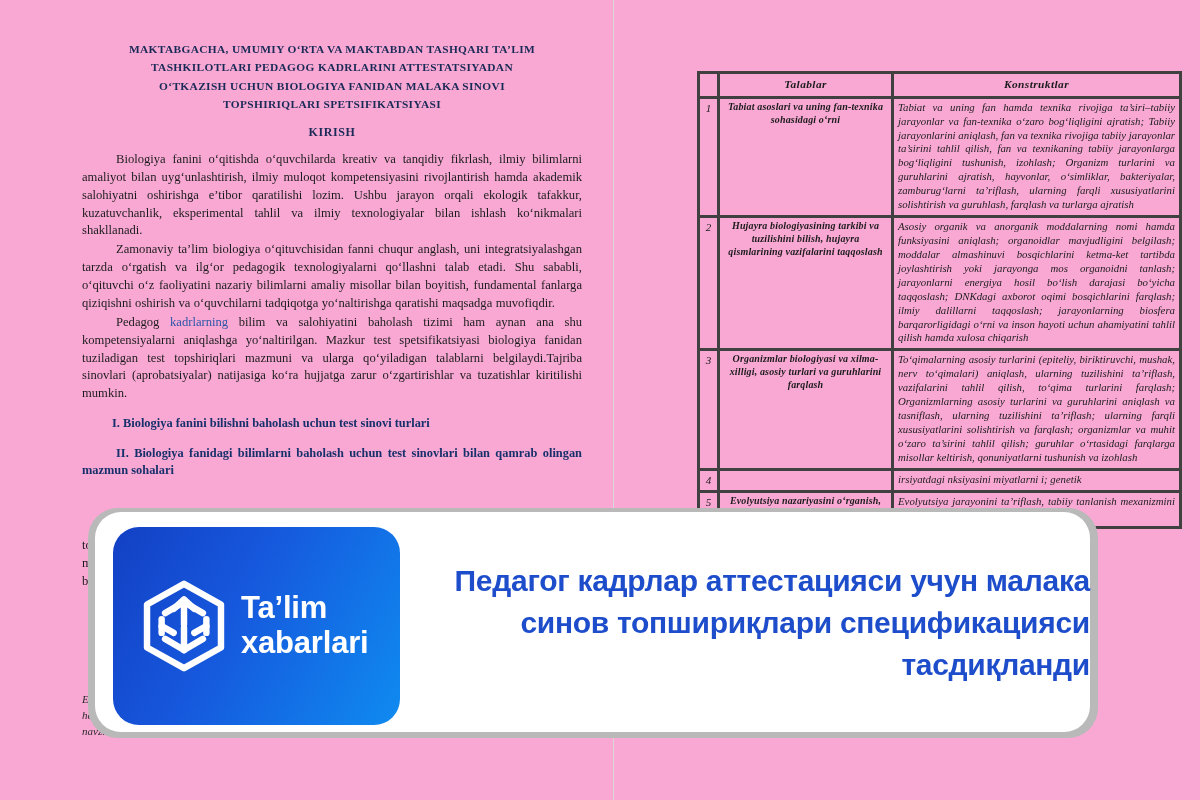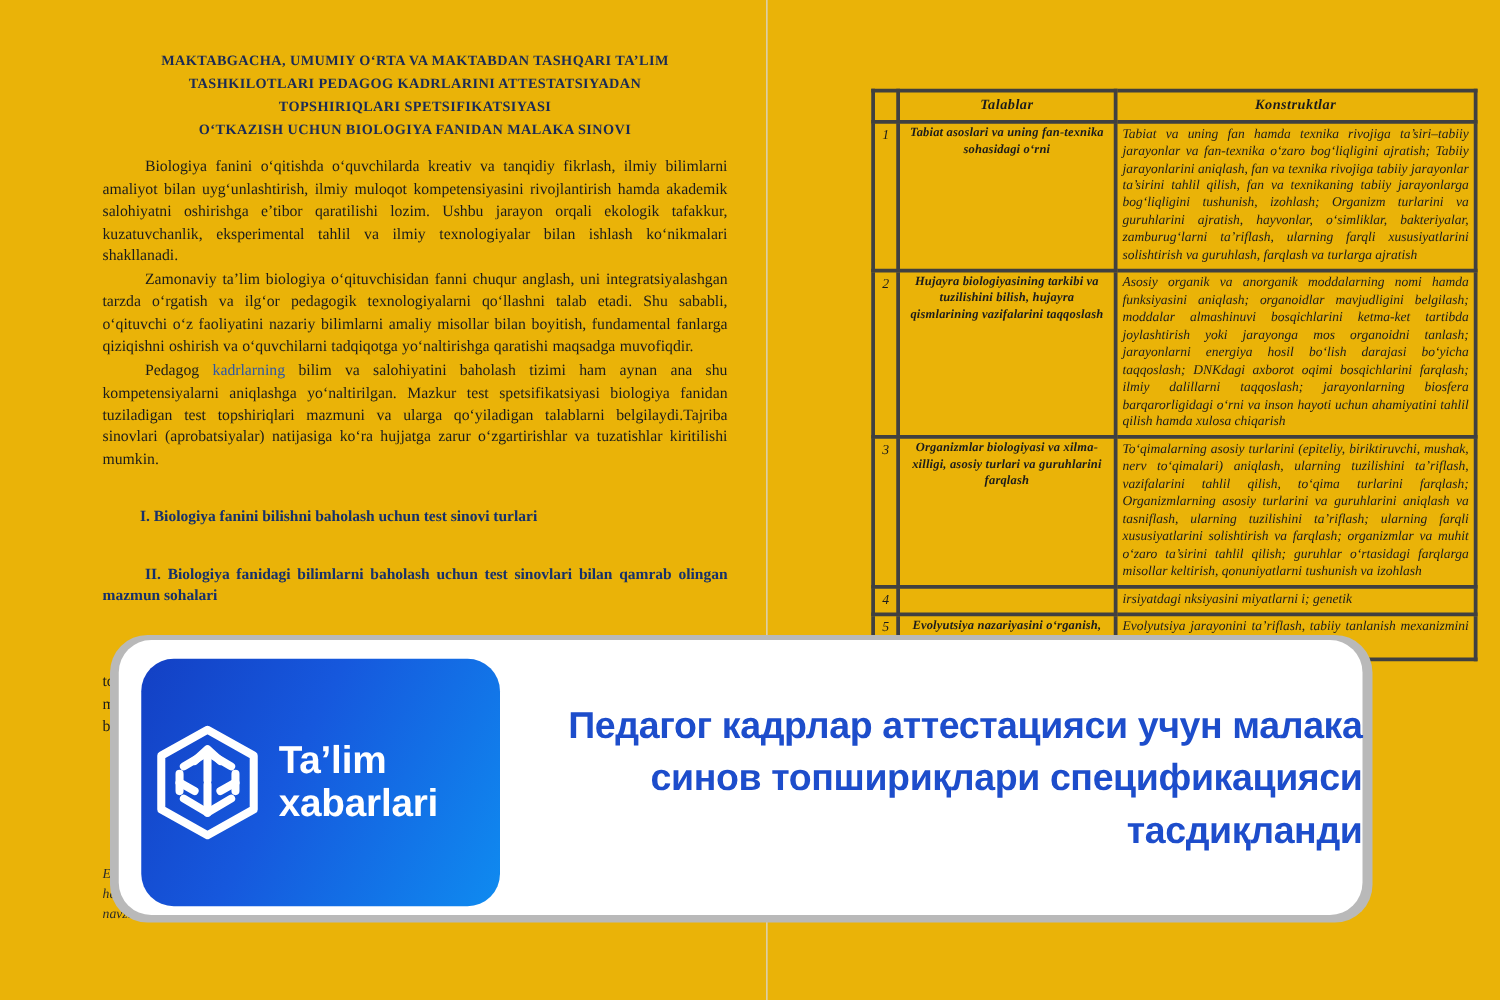--- a/index.html
+++ b/index.html
@@ -7,21 +7,21 @@
   body {
     font-family: "Liberation Serif", serif;
     background: #ffffff;
     position: relative;
     overflow: hidden;
   }
 
   #page {
     position: absolute;
     inset: 0;
-    background: #eab308;
+    background: #f9a8d4;
   }
 
   
   .page-divider {
     position: absolute;
     top: 0;
     left: 613px;
     width: 1px;
     height: 800px;
     background: #d8d8d8;
@@ -66,21 +66,21 @@
     word-spacing: 0.3px;
   }
   .para.noindent { text-indent: 0; }
 
   .heading {
     font-weight: bold;
     font-size: 12.4px;
     line-height: 1.42;
     color: #16306b;
     text-align: justify;
-    margin-top: 28px;
+    margin-top: 12px;
     margin-bottom: 1px;
   }
   .heading.center-ind { text-indent: 30px; }
   .heading.ind { text-indent: 34px; }
 
   .hl-blue { color: #2c56a8; }
 
   
   .doc-right {
     position: absolute;
@@ -156,21 +156,21 @@
     position: absolute;
     left: 113px;
     top: 527px;
     width: 287px;
     height: 198px;
     border-radius: 26px;
     background: linear-gradient(118deg, #1340c4 0%, #1658dd 42%, #0f8bf0 100%);
     display: flex;
     align-items: center;
     justify-content: flex-start;
-    padding-left: 10px;
+    padding-left: 28px;
     gap: 14px;
   }
 
   .brand-logo {
     width: 86px;
     height: 94px;
     flex: 0 0 86px;
     display: block;
   }
 
@@ -202,24 +202,25 @@
 
 <div id="page">
 
   <div class="page-divider"></div>
 
   <div class="doc-left">
 
     <div class="doc-title">
       <div>MAKTABGACHA, UMUMIY O‘RTA VA MAKTABDAN TASHQARI TA’LIM</div>
       <div>TASHKILOTLARI PEDAGOG KADRLARINI ATTESTATSIYADAN</div>
+      <div>O‘TKAZISH UCHUN BIOLOGIYA FANIDAN MALAKA SINOVI</div>
       <div>TOPSHIRIQLARI SPETSIFIKATSIYASI</div>
-      <div>O‘TKAZISH UCHUN BIOLOGIYA FANIDAN MALAKA SINOVI</div>
     </div>
 
+    <div class="doc-kirish">KIRISH</div>
 
     <p class="para">Biologiya fanini o‘qitishda o‘quvchilarda kreativ va tanqidiy fikrlash, ilmiy bilimlarni amaliyot bilan uyg‘unlashtirish, ilmiy muloqot kompetensiyasini rivojlantirish hamda akademik salohiyatni oshirishga e’tibor qaratilishi lozim. Ushbu jarayon orqali ekologik tafakkur, kuzatuvchanlik, eksperimental tahlil va ilmiy texnologiyalar bilan ishlash ko‘nikmalari shakllanadi.</p>
     <p class="para">Zamonaviy ta’lim biologiya o‘qituvchisidan fanni chuqur anglash, uni integratsiyalashgan tarzda o‘rgatish va ilg‘or pedagogik texnologiyalarni qo‘llashni talab etadi. Shu sababli, o‘qituvchi o‘z faoliyatini nazariy bilimlarni amaliy misollar bilan boyitish, fundamental fanlarga qiziqishni oshirish va o‘quvchilarni tadqiqotga yo‘naltirishga qaratishi maqsadga muvofiqdir.</p>
 
     <p class="para"><span>Pedagog </span><span class="hl-blue">kadrlarning</span><span> bilim va salohiyatini baholash tizimi ham aynan ana shu kompetensiyalarni aniqlashga yo‘naltirilgan. Mazkur test spetsifikatsiyasi biologiya fanidan tuziladigan test topshiriqlari mazmuni va ularga qo‘yiladigan talablarni belgilaydi.Tajriba sinovlari (aprobatsiyalar) natijasiga ko‘ra hujjatga zarur o‘zgartirishlar va tuzatishlar kiritilishi mumkin.</span></p>
 
     <div class="heading center-ind">I. Biologiya fanini bilishni baholash uchun test sinovi turlari</div>
 
     <div class="heading ind">II. Biologiya fanidagi bilimlarni baholash uchun test sinovlari bilan qamrab olingan  mazmun sohalari</div>
   </div>

